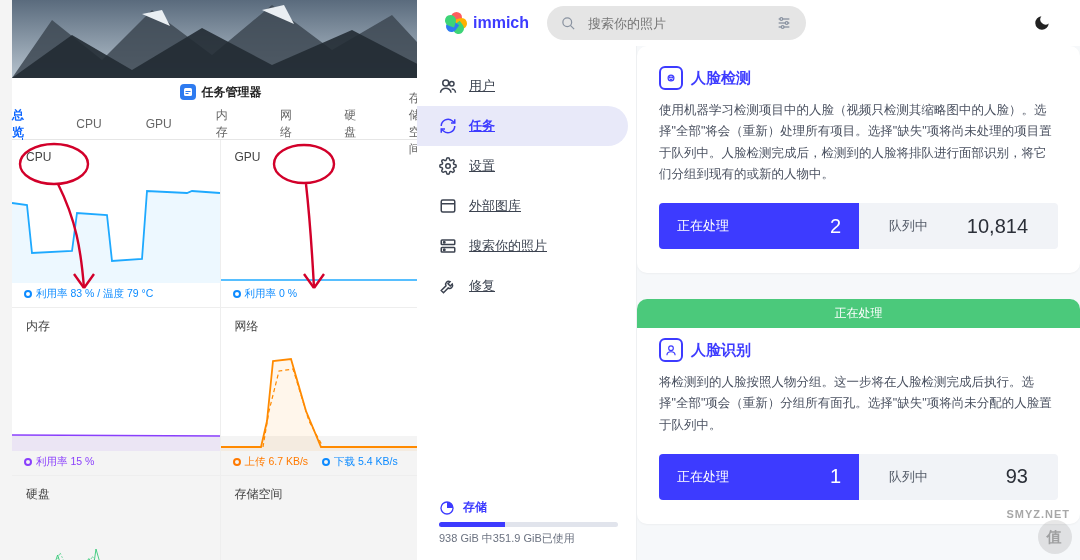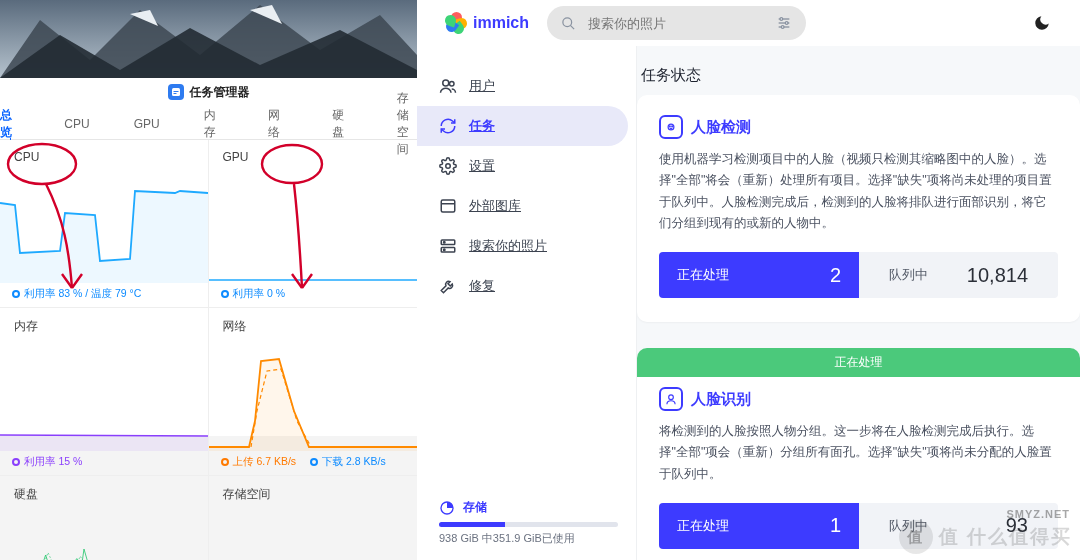--- a/index.html
+++ b/index.html
@@ -5,21 +5,21 @@
   * { margin:0; padding:0; box-sizing:border-box; }
   body {
     font-family: -apple-system, "PingFang SC", "Microsoft YaHei", sans-serif;
     background:#f4f4f4;
     width:1080px; height:560px;
     overflow:hidden;
     position:relative;
   }
   
   .tm {
-    position:absolute; left:0; top:0; width:417px; height:436px;
+    position:absolute; left:12px; top:0; width:417px; height:436px;
     background:#fff;
   }
   .tm-banner {
     height:78px;
     background:linear-gradient(180deg,#4a5766 0%,#6d7c8a 40%,#9aa9b5 100%);
     position:relative; overflow:hidden;
   }
   .tm-banner svg { position:absolute; left:0; top:0; }
   .tm-title {
     display:flex; align-items:center; justify-content:center;
@@ -245,21 +245,21 @@
 
     <div class="tm-cell net">
       <div class="tm-cell-title">网络</div>
       <svg class="graph" viewBox="0 0 208 100" preserveAspectRatio="none">
         <path d="M0,96 L40,96 46,70 52,10 70,8 85,60 100,96 208,96" fill="none" stroke="#ff8a00" stroke-width="1.8"></path>
         <path d="M0,96 L42,96 48,60 58,20 72,18 88,70 102,96 208,96" fill="none" stroke="#ff8a00" stroke-width="1.2" stroke-dasharray="4 3"></path>
         <path d="M0,96 L40,96 46,70 52,10 70,8 85,60 100,96 208,96 L208,100 0,100Z" fill="#ff8a00" fill-opacity="0.08"></path>
       </svg>
       <div class="legend">
         <span><span class="dot"></span><span>上传 6.7 KB/s</span></span>
-        <span class="dl"><span class="dot"></span><span>下载 2.8 KB/s</span></span>
+        <span class="dl"><span class="dot"></span><span>下载 5.4 KB/s</span></span>
       </div>
     </div>
 
     <div class="tm-cell">
       <div class="tm-cell-title">硬盘</div>
       <svg class="graph" viewBox="0 0 208 100" preserveAspectRatio="none" style="bottom:4px;height:60px">
         <path d="M0,58 L70,58 76,40 82,58 120,58 128,46 136,58 140,30 148,58 208,58" fill="none" stroke="#28c76f" stroke-width="1.4"></path>
         <path d="M0,58 L72,58 80,36 90,58 126,58 134,42 142,58 208,58" fill="none" stroke="#28c76f" stroke-width="1.1" stroke-dasharray="3 3"></path>
       </svg>
     </div>
@@ -376,21 +376,20 @@
         <span>存储</span>
       </div>
       <div class="bar">
           <div></div>
         </div>
       <div class="txt">938 GiB 中351.9 GiB已使用</div>
     </div>
   </div>
 
   <div class="im-main">
-    <div class="im-main-title">任务状态</div>
 
     <div class="job-card">
       <div class="job-head">
         <span class="jicon">
           <svg width="14" height="14" viewBox="0 0 24 24" fill="none" stroke="currentColor" stroke-width="2">
               <circle cx="12" cy="12" r="5"></circle>
               <circle cx="10" cy="11" r="0.8" fill="currentColor"></circle>
               <circle cx="14" cy="11" r="0.8" fill="currentColor"></circle>
               <path d="M10 14c.6.6 1.3 1 2 1s1.4-.4 2-1"></path>
             </svg>
@@ -433,14 +432,13 @@
           <span class="n">93</span>
         </div>
       </div>
     </div>
   </div>
 </div>
 
 <div class="smyz">SMYZ.NET</div>
 <div class="watermark">
   <span class="wm-badge">值</span>
-  <span>值 什么值得买</span>
 </div>
 
 </body></html>

